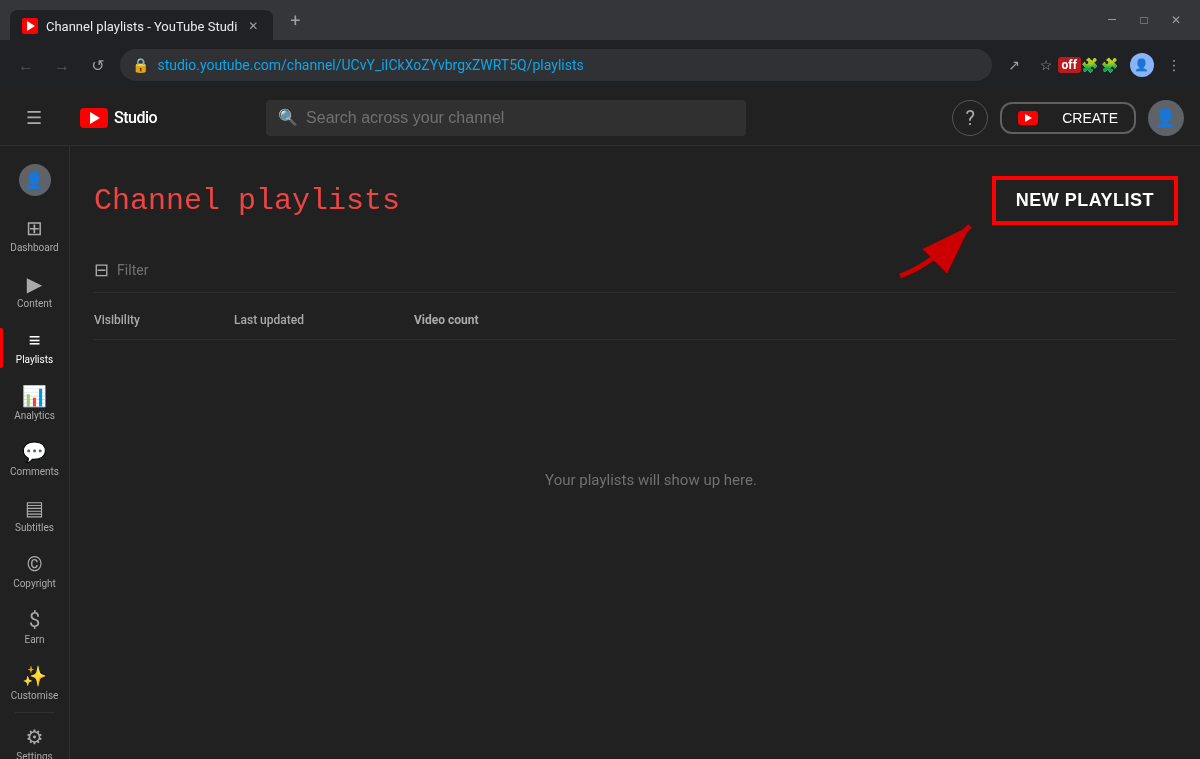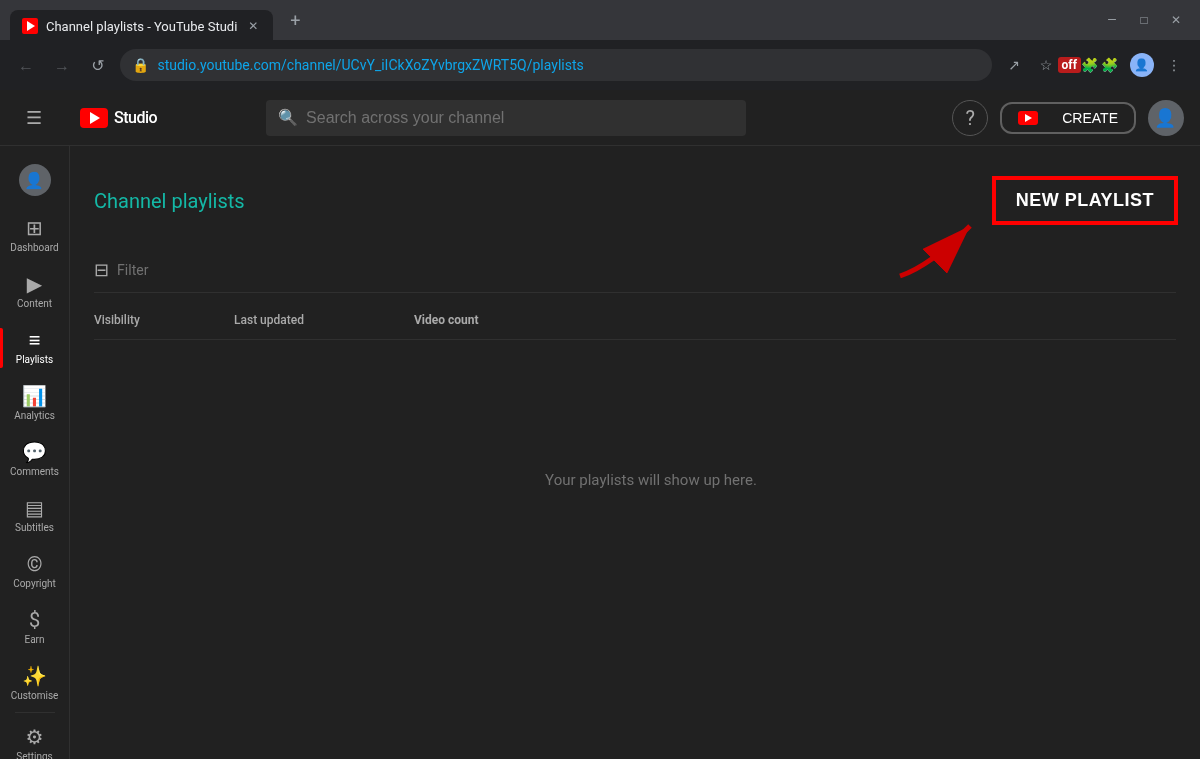--- a/index.html
+++ b/index.html
@@ -54,21 +54,21 @@
     .sidebar-item.active::before { content: ''; position: absolute; left: 0; top: 8px; bottom: 8px; width: 3px; background: #ff0000; border-radius: 0 2px 2px 0; }
     .sidebar-icon { font-size: 20px; line-height: 1; }
     .sidebar-label { font-size: 10px; text-align: center; line-height: 1.2; }
     .sidebar-avatar { width: 32px; height: 32px; border-radius: 50%; background: #5f6368; display: flex; align-items: center; justify-content: center; margin-bottom: 2px; }
     .sidebar-divider { width: 40px; height: 1px; background: #303030; margin: 4px 0; }
     .sidebar-bottom { margin-top: auto; }
 
     
     .main-content { flex: 1; background: #212121; padding: 32px 24px; margin-top: 56px; overflow-y: auto; }
     .page-header { display: flex; align-items: center; justify-content: space-between; margin-bottom: 24px; }
-    .page-title { font-size: 20px; font-weight: 400; color: #14b8a6; }
+    .page-title { font-size: 30px; font-weight: 400; color: #ef4444; font-family: Liberation Mono, monospace; }
     .new-playlist-btn { background: #212121; border: 2px solid #ff0000; color: #fff; padding: 10px 20px; font-size: 18px; font-weight: 600; cursor: pointer; border-radius: 2px; letter-spacing: 0.5px; }
 
     
     .filter-bar { display: flex; align-items: center; gap: 8px; padding: 12px 0; border-bottom: 1px solid #303030; margin-bottom: 8px; }
     .filter-icon { color: #aaa; font-size: 18px; }
     .filter-text { color: #717171; font-size: 14px; }
 
     
     .table-header { display: flex; align-items: center; padding: 12px 0; border-bottom: 1px solid #303030; }
     .col-playlist { flex: 1; font-size: 12px; color: #aaa; font-weight: 500; }

